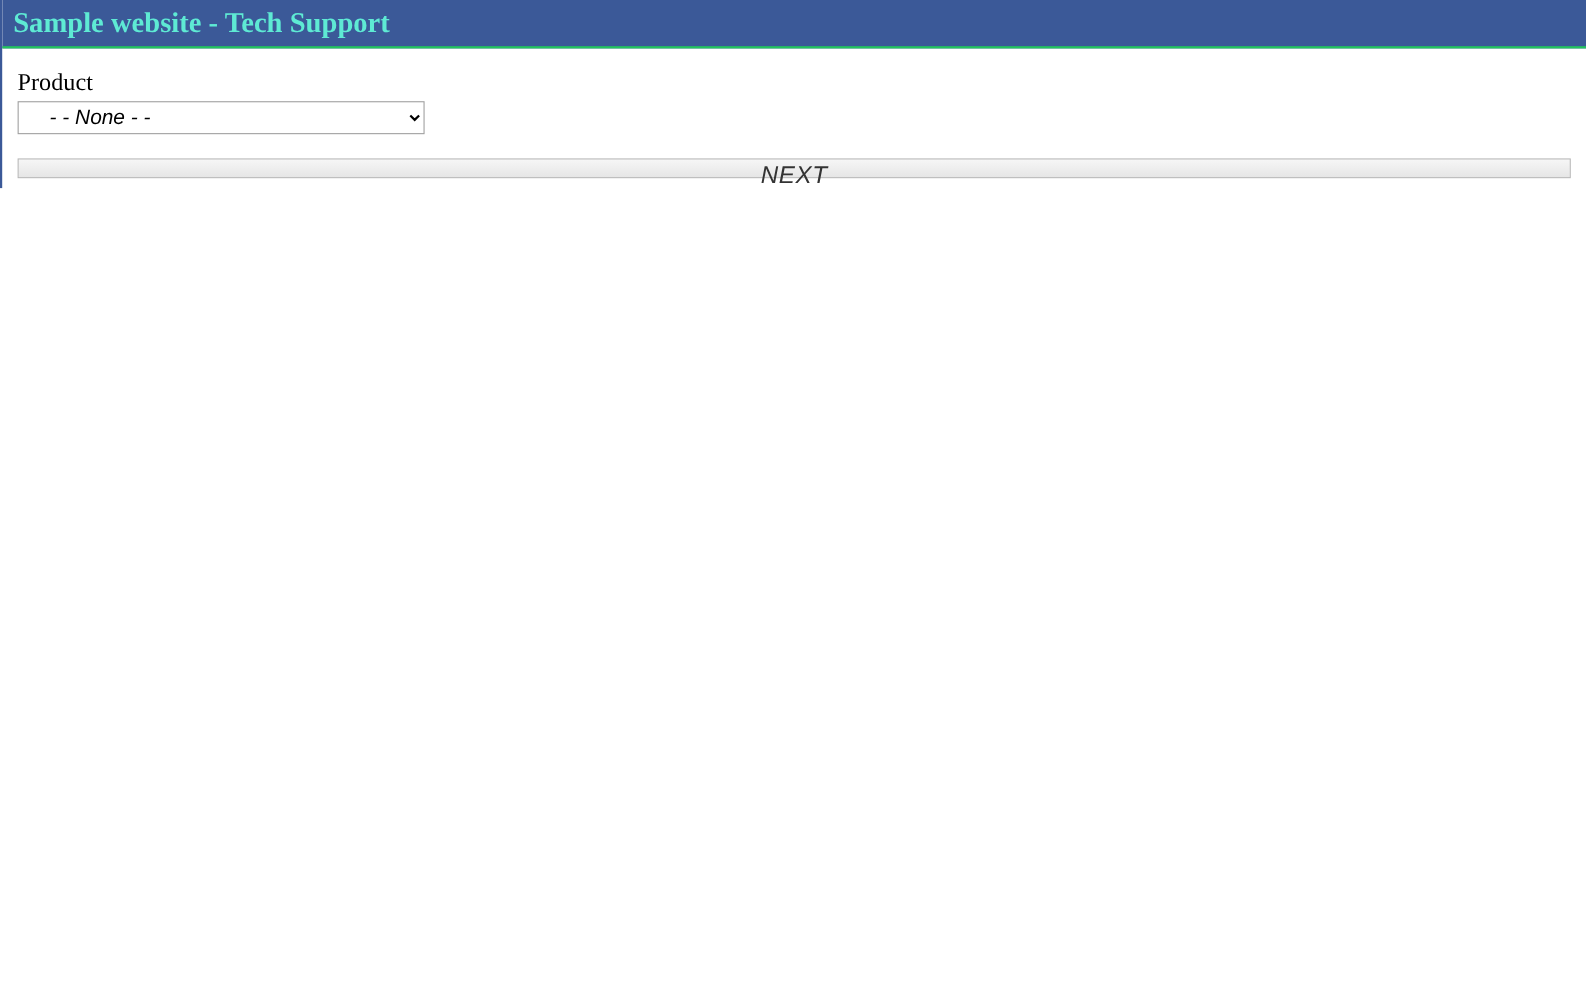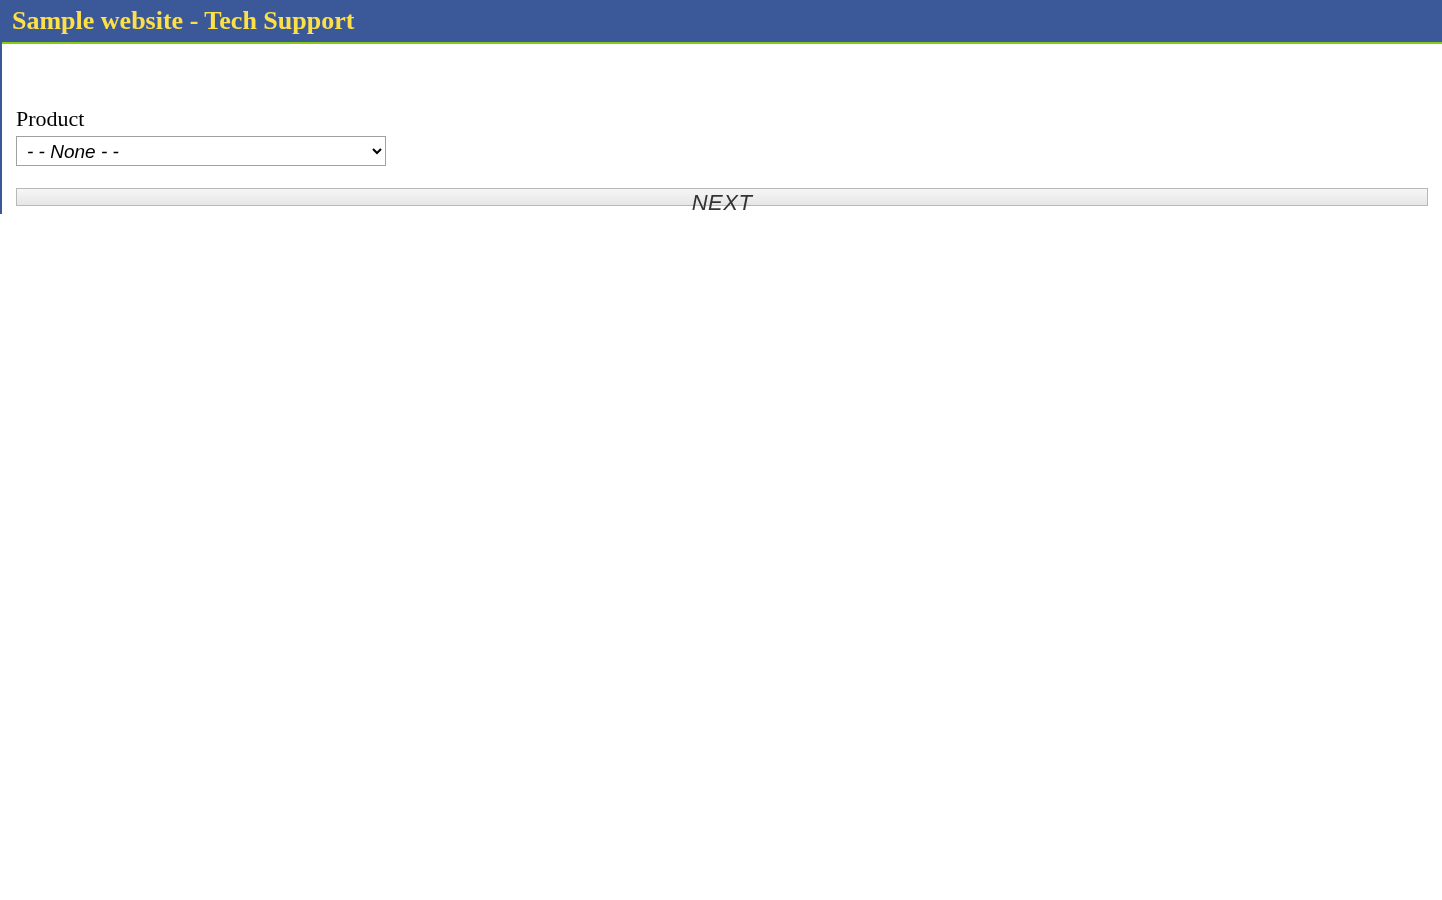--- a/index.html
+++ b/index.html
@@ -7,23 +7,23 @@
     }
     body {
       margin: 0;
       padding: 0;
       font-family: "Times New Roman", Times, serif;
       background: #ffffff;
       border-left: 2px solid #3b5998;
     }
     .header-bar {
       background: #3b5998;
-      color: #fde047;
+      color: #5eead4;
       padding: 6px 10px;
-      border-bottom: 2px solid #84cc16;
+      border-bottom: 2px solid #22c55e;
       font-weight: bold;
       font-size: 26px;
     }
     .content {
       padding: 18px 14px 0 14px;
     }
     .step-heading {
       font-size: 23px;
       padding-bottom: 6px;
       border-bottom: 2px solid #3b5998;
@@ -35,31 +35,30 @@
     .step-heading .step-rest {
       font-weight: normal;
     }
     .field-block {
       margin-bottom: 22px;
     }
     .field-label {
       font-size: 22px;
       display: block;
       margin-bottom: 4px;
-      margin-top: 44px;
     }
     .product-select {
       width: 370px;
       height: 30px;
       font-size: 19px;
       font-style: italic;
       font-family: Arial, Helvetica, sans-serif;
       border: 1px solid #a0a0a0;
       background: #ffffff;
-      padding: 0 6px;
+      padding: 0 24px;
     }
     .next-button {
       width: 100%;
       height: 18px;
       font-size: 22px;
       font-style: italic;
       font-family: Arial, Helvetica, sans-serif;
       letter-spacing: 0.5px;
       color: #333333;
       background: linear-gradient(#f6f6f6, #e6e6e6);

